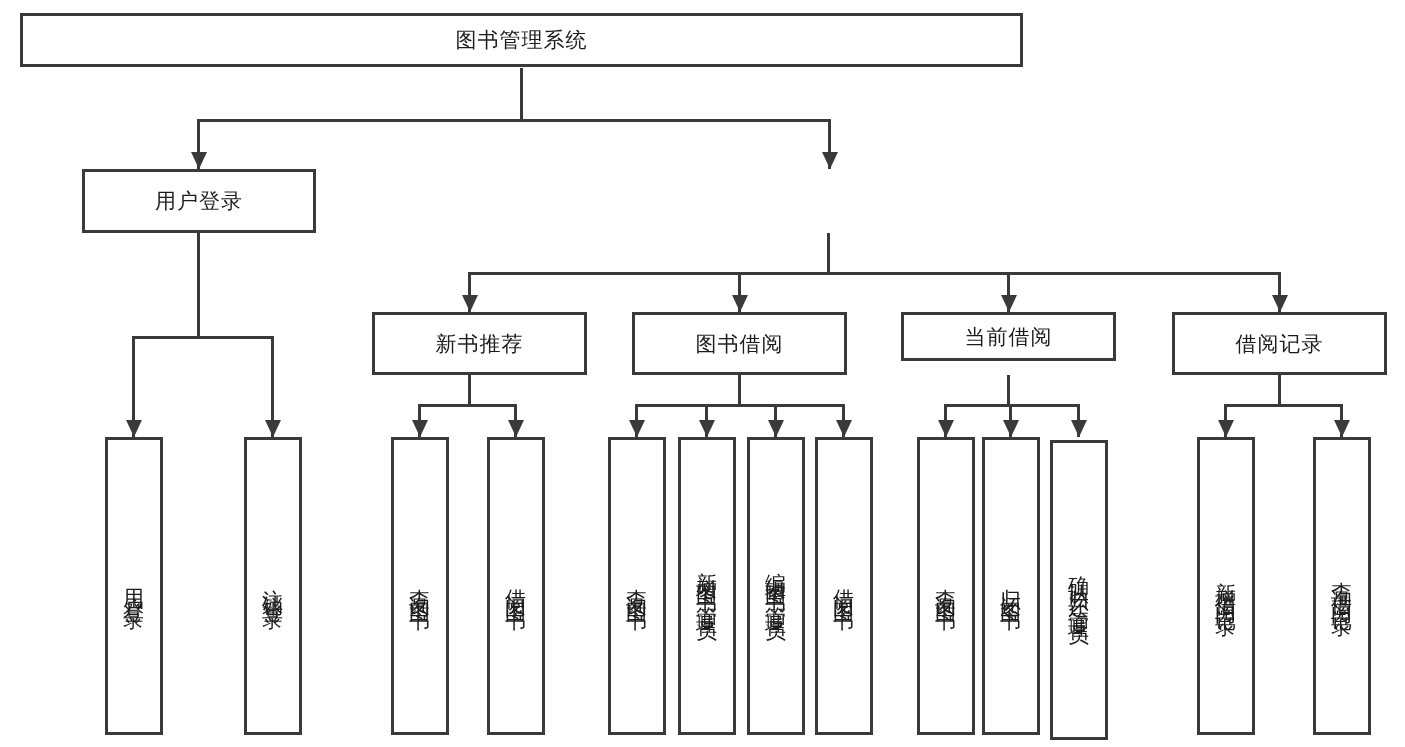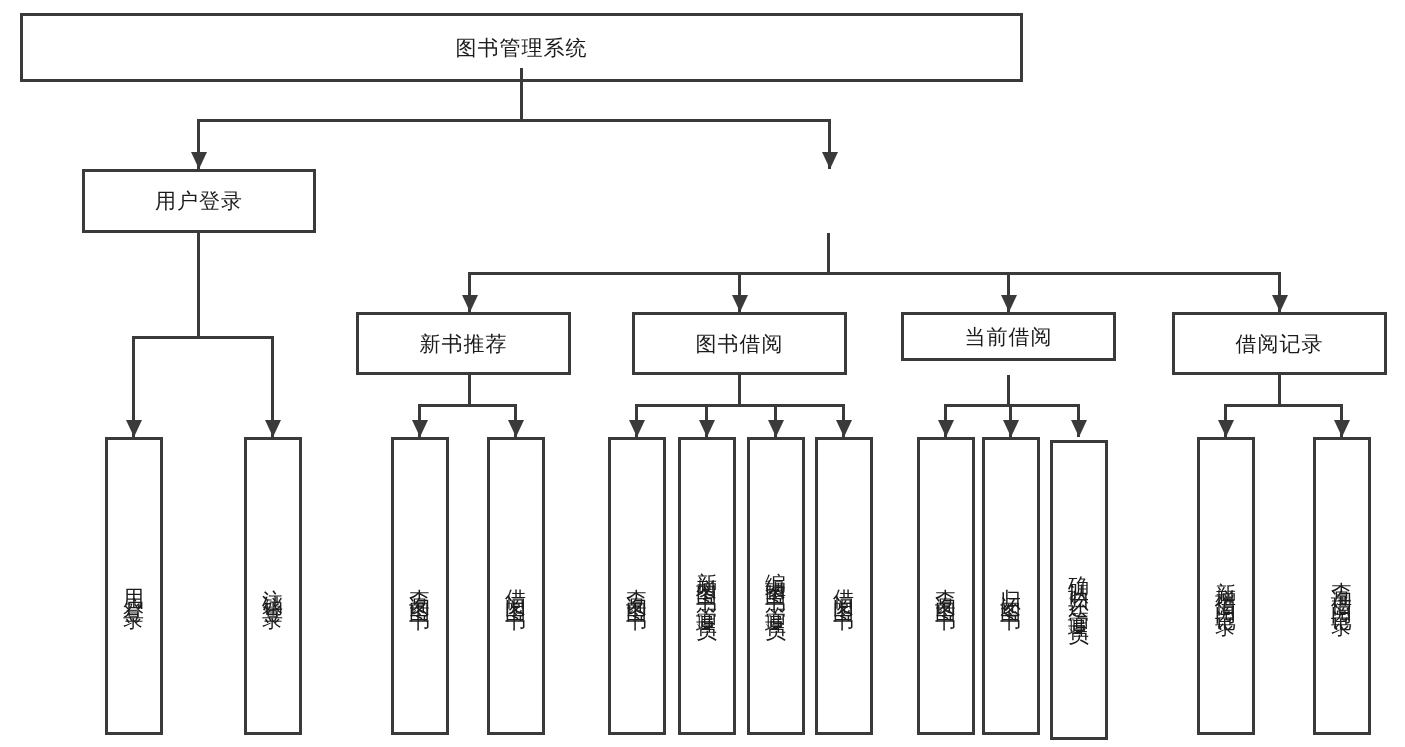--- a/index.html
+++ b/index.html
@@ -35,21 +35,21 @@
   .watermark{
     position:absolute;right:12px;top:713px;font-size:21px;color:#a6a6a6;
     letter-spacing:1px;white-space:nowrap;
   }
 </style>
 </head>
 <body>
 
 <div class="canvas">
 
-  <div class="hbox" style="left:20px;top:13px;width:1003px;height:69px">
+  <div class="hbox" style="left:20px;top:13px;width:1003px;height:54px">
     <span>图书管理系统</span>
   </div>
 
   <div class="vline" style="left:520px;top:68px;height:51px"></div>
   <div class="hline" style="left:197px;top:119px;width:634px"></div>
   <div class="drop" style="left:197px;top:119px;height:50px"></div>
   <div class="drop" style="left:828px;top:119px;height:50px"></div>
 
   <div class="hbox" style="left:82px;top:169px;width:234px;height:64px">
     <span>用户登录</span>
@@ -60,21 +60,21 @@
   <div class="drop" style="left:132px;top:336px;height:101px"></div>
   <div class="drop" style="left:271px;top:336px;height:101px"></div>
 
   <div class="vline" style="left:827px;top:233px;height:39px"></div>
   <div class="hline" style="left:468px;top:272px;width:813px"></div>
   <div class="drop" style="left:468px;top:272px;height:40px"></div>
   <div class="drop" style="left:738px;top:272px;height:40px"></div>
   <div class="drop" style="left:1007px;top:272px;height:40px"></div>
   <div class="drop" style="left:1278px;top:272px;height:40px"></div>
 
-  <div class="hbox" style="left:356px;top:312px;width:215px;height:63px">
+  <div class="hbox" style="left:372px;top:312px;width:215px;height:63px">
     <span>新书推荐</span>
   </div>
   <div class="hbox" style="left:632px;top:312px;width:215px;height:63px">
     <span>图书借阅</span>
   </div>
   <div class="hbox" style="left:901px;top:312px;width:215px;height:49px">
     <span>当前借阅</span>
   </div>
   <div class="hbox" style="left:1172px;top:312px;width:215px;height:63px">
     <span>借阅记录</span>

